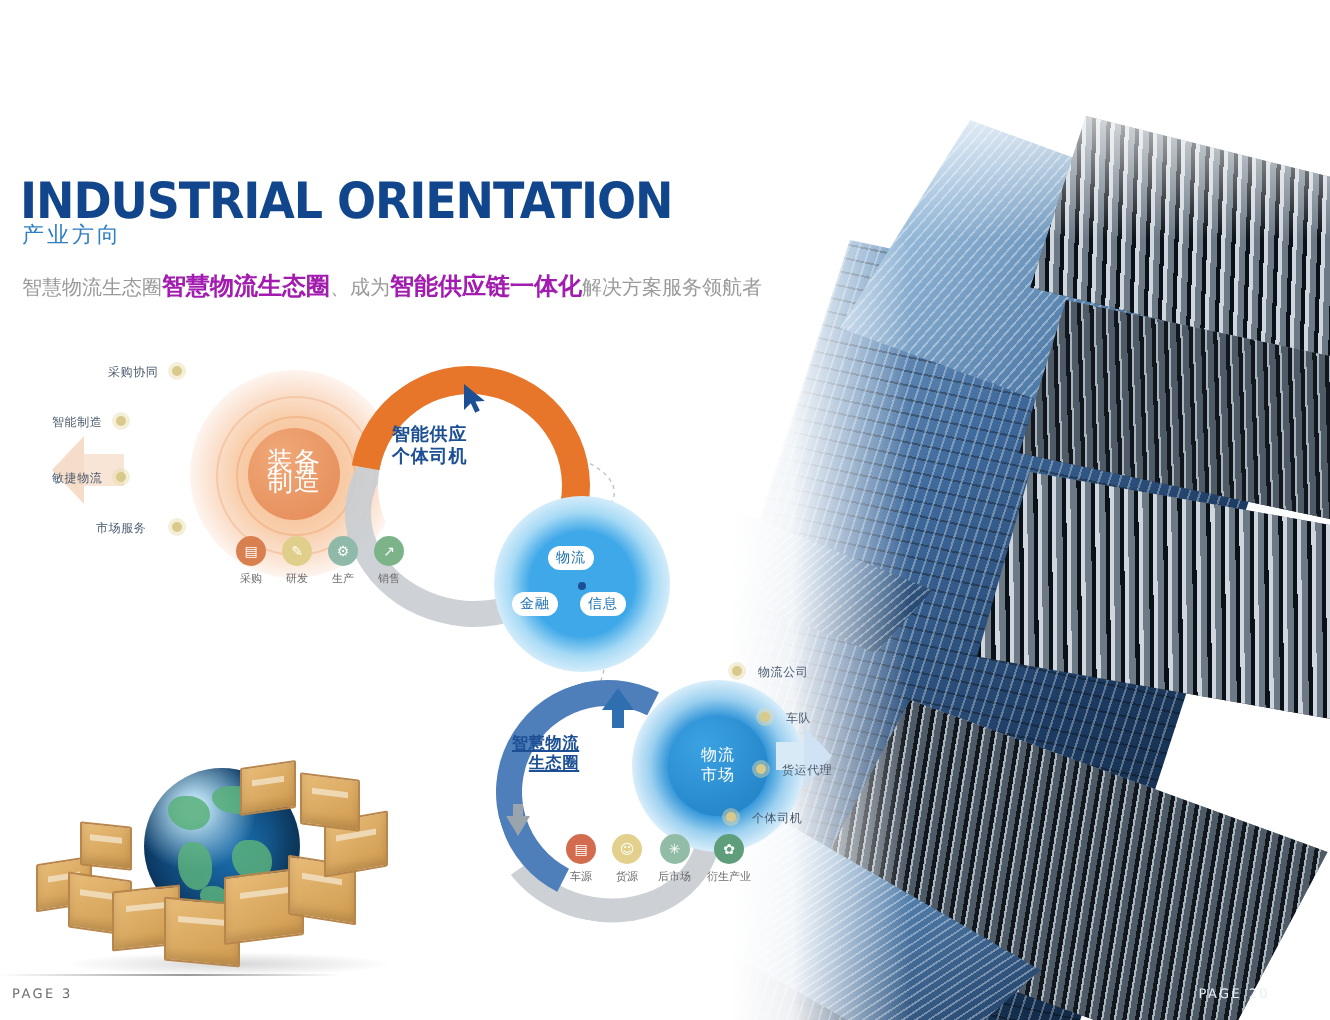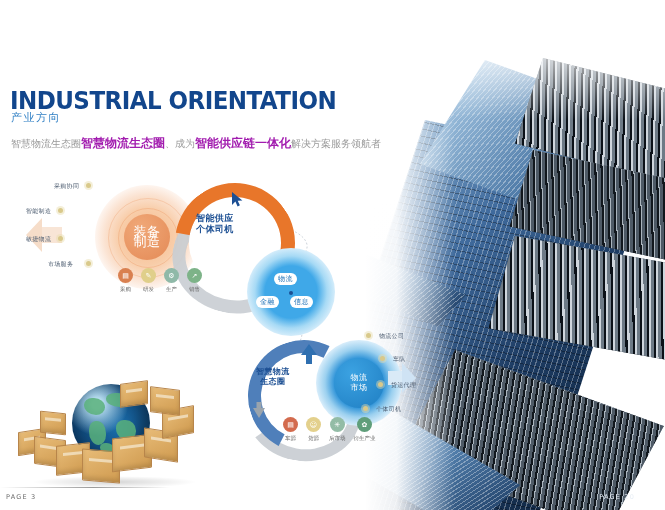--- a/index.html
+++ b/index.html
@@ -87,21 +87,21 @@
            left:289px;top:126px;}
 
   
   .horse2{position:absolute;left:248px;top:175px;width:86px;height:86px;border-radius:50%;
           border:13px solid #4f7fba;border-bottom-color:transparent;border-right-color:transparent;
           transform:rotate(-18deg);}
   .horse2-g{position:absolute;left:245px;top:196px;width:92px;height:76px;border-radius:50%;
             border:12px solid #c9ced3;border-top-color:transparent;border-left-color:transparent;
             transform:rotate(10deg);opacity:.92;}
   .horse2-txt{position:absolute;left:256px;top:202px;font-size:8px;font-weight:bold;color:#1c4f93;
-              line-height:10px;letter-spacing:.4px;text-align:center;}
+              line-height:10px;letter-spacing:.4px;text-align:right;text-decoration:underline;}
 
   
   .m-halo{left:316px;top:175px;width:86px;height:86px;
           background:radial-gradient(circle,#2e93d8 0%,#2e93d8 40%,#9bd0ef 56%,#d6ecfa 70%,rgba(255,255,255,0) 80%);}
   .m-core{left:334px;top:193px;width:50px;height:50px;
           background:radial-gradient(circle at 35% 30%,#3ba2e2,#1f7ec2);
           display:flex;align-items:center;justify-content:center;}
   .m-core span{font-size:8px;color:#fff;line-height:10px;text-align:center;letter-spacing:.5px;}
   .arrow-r{position:absolute;left:402px;top:198px;width:0;height:0;
            border-top:15px solid transparent;border-bottom:15px solid transparent;

